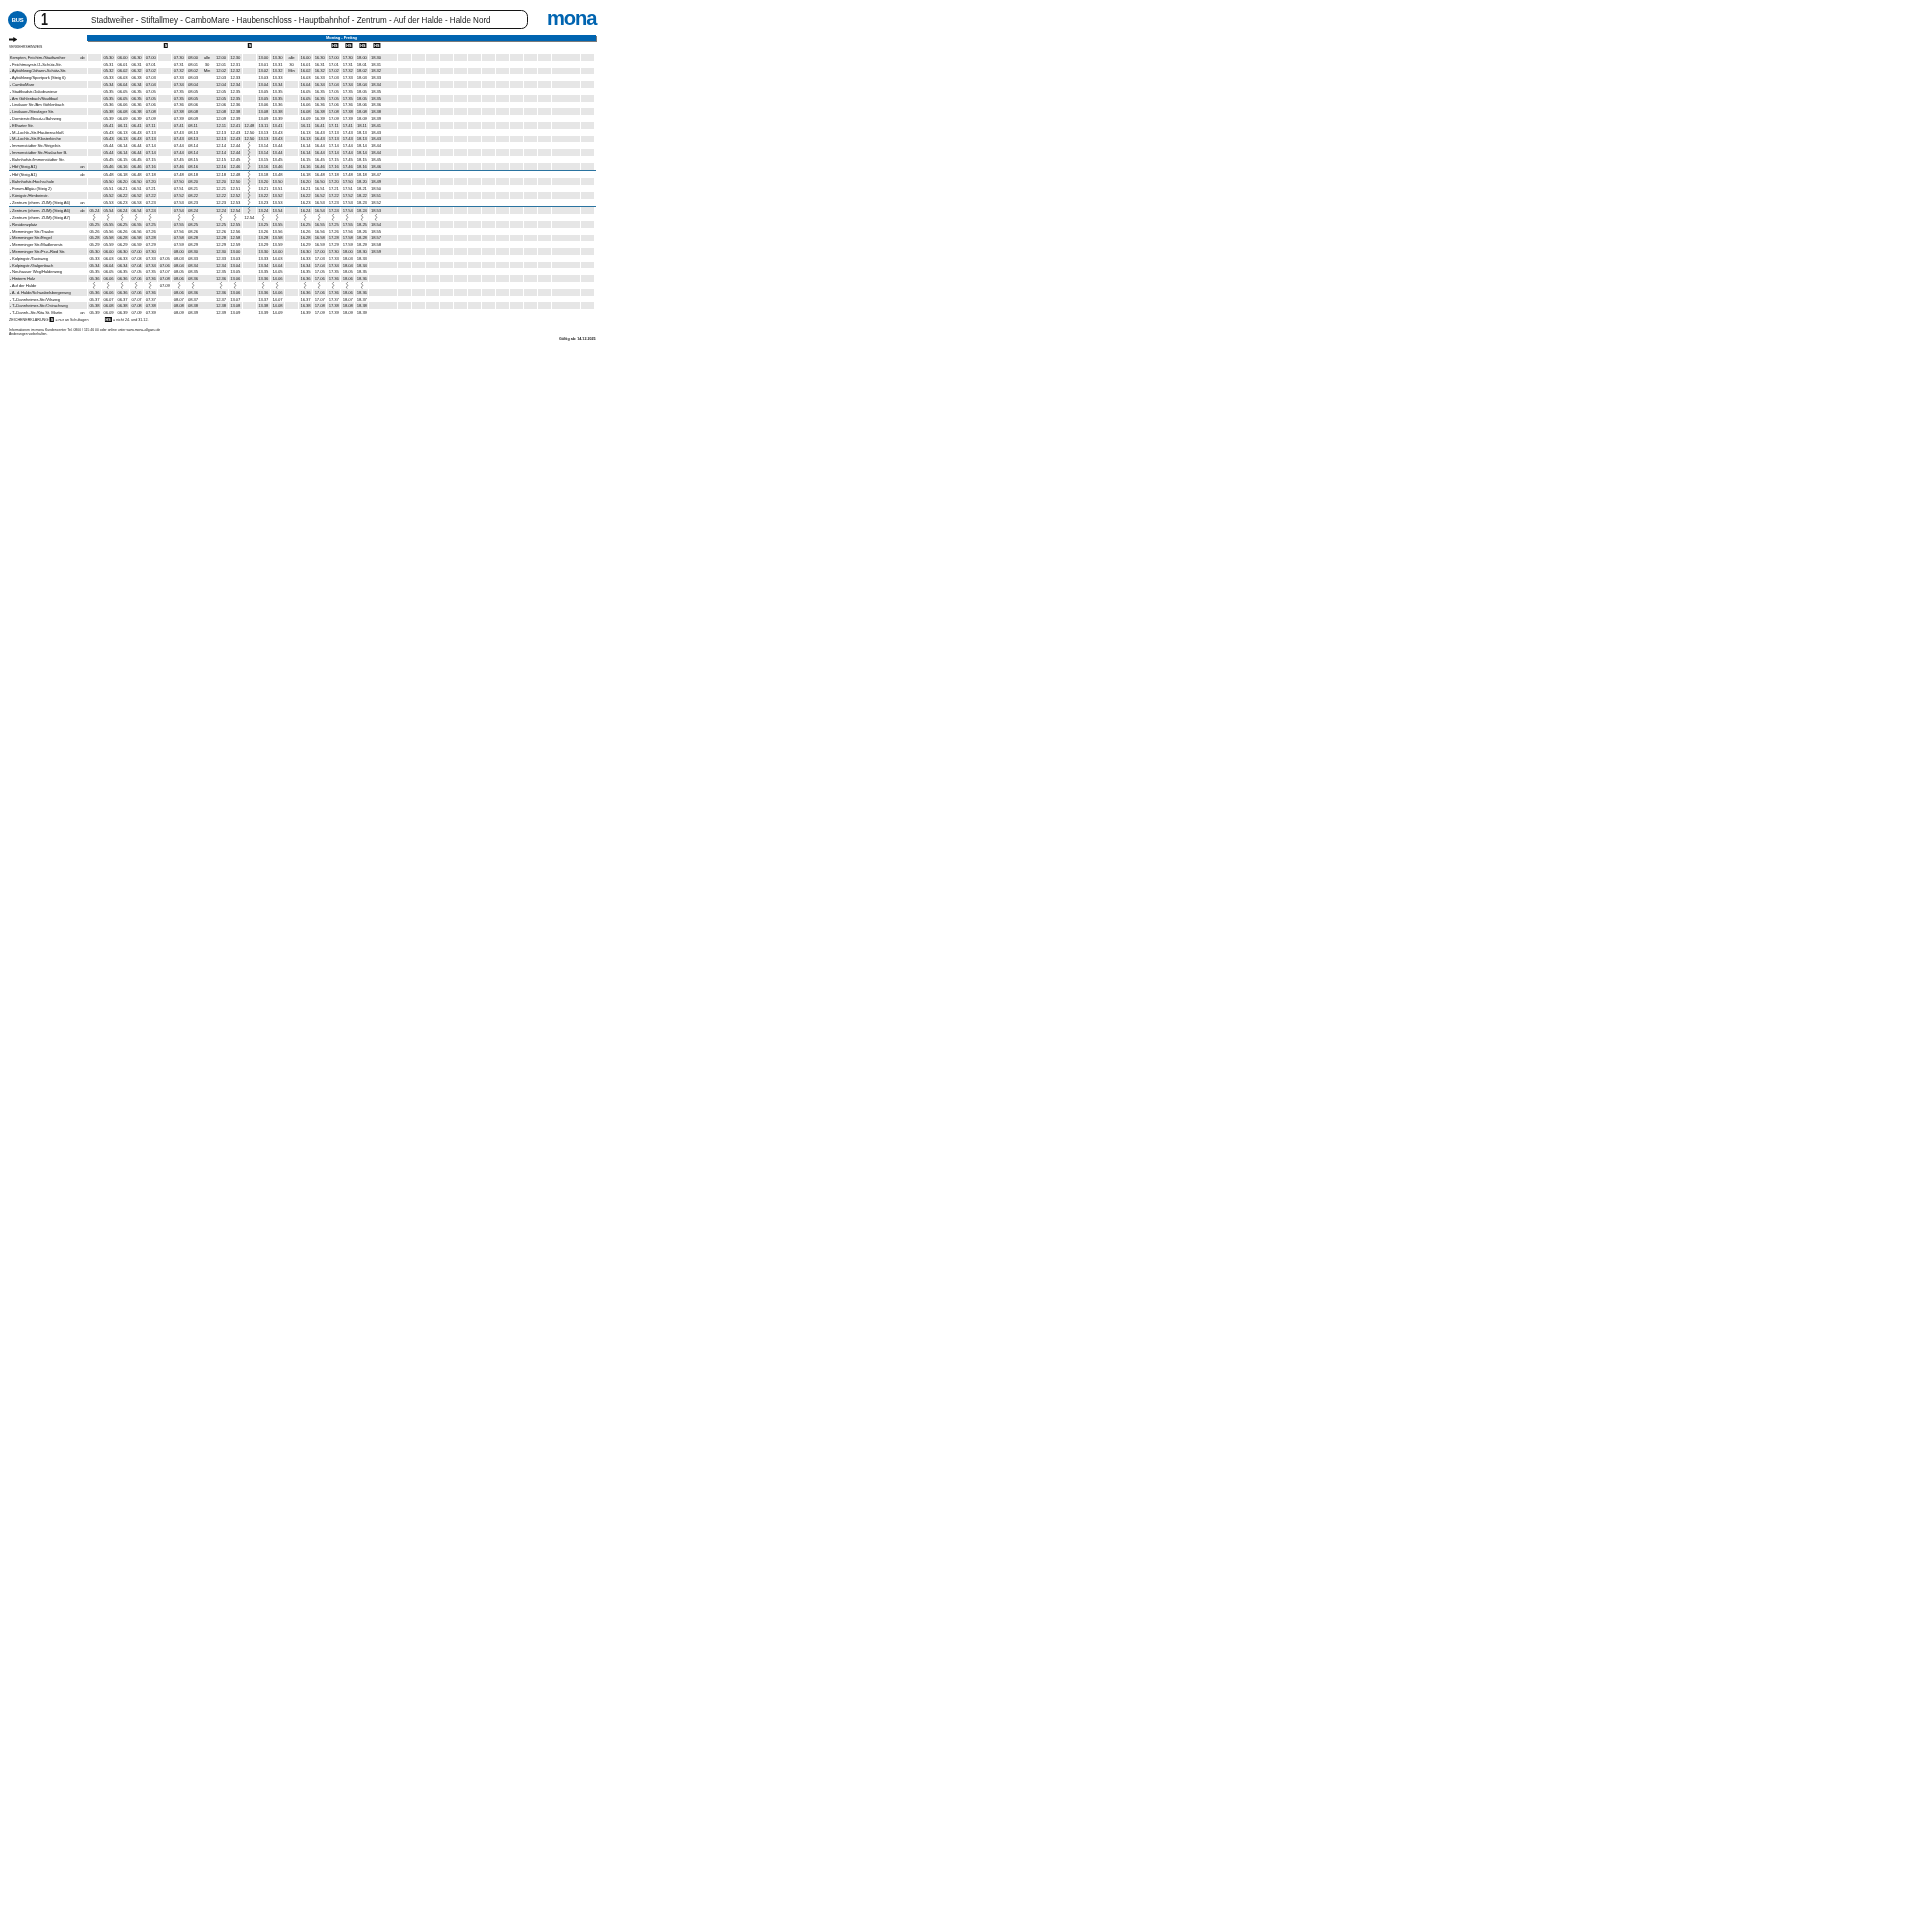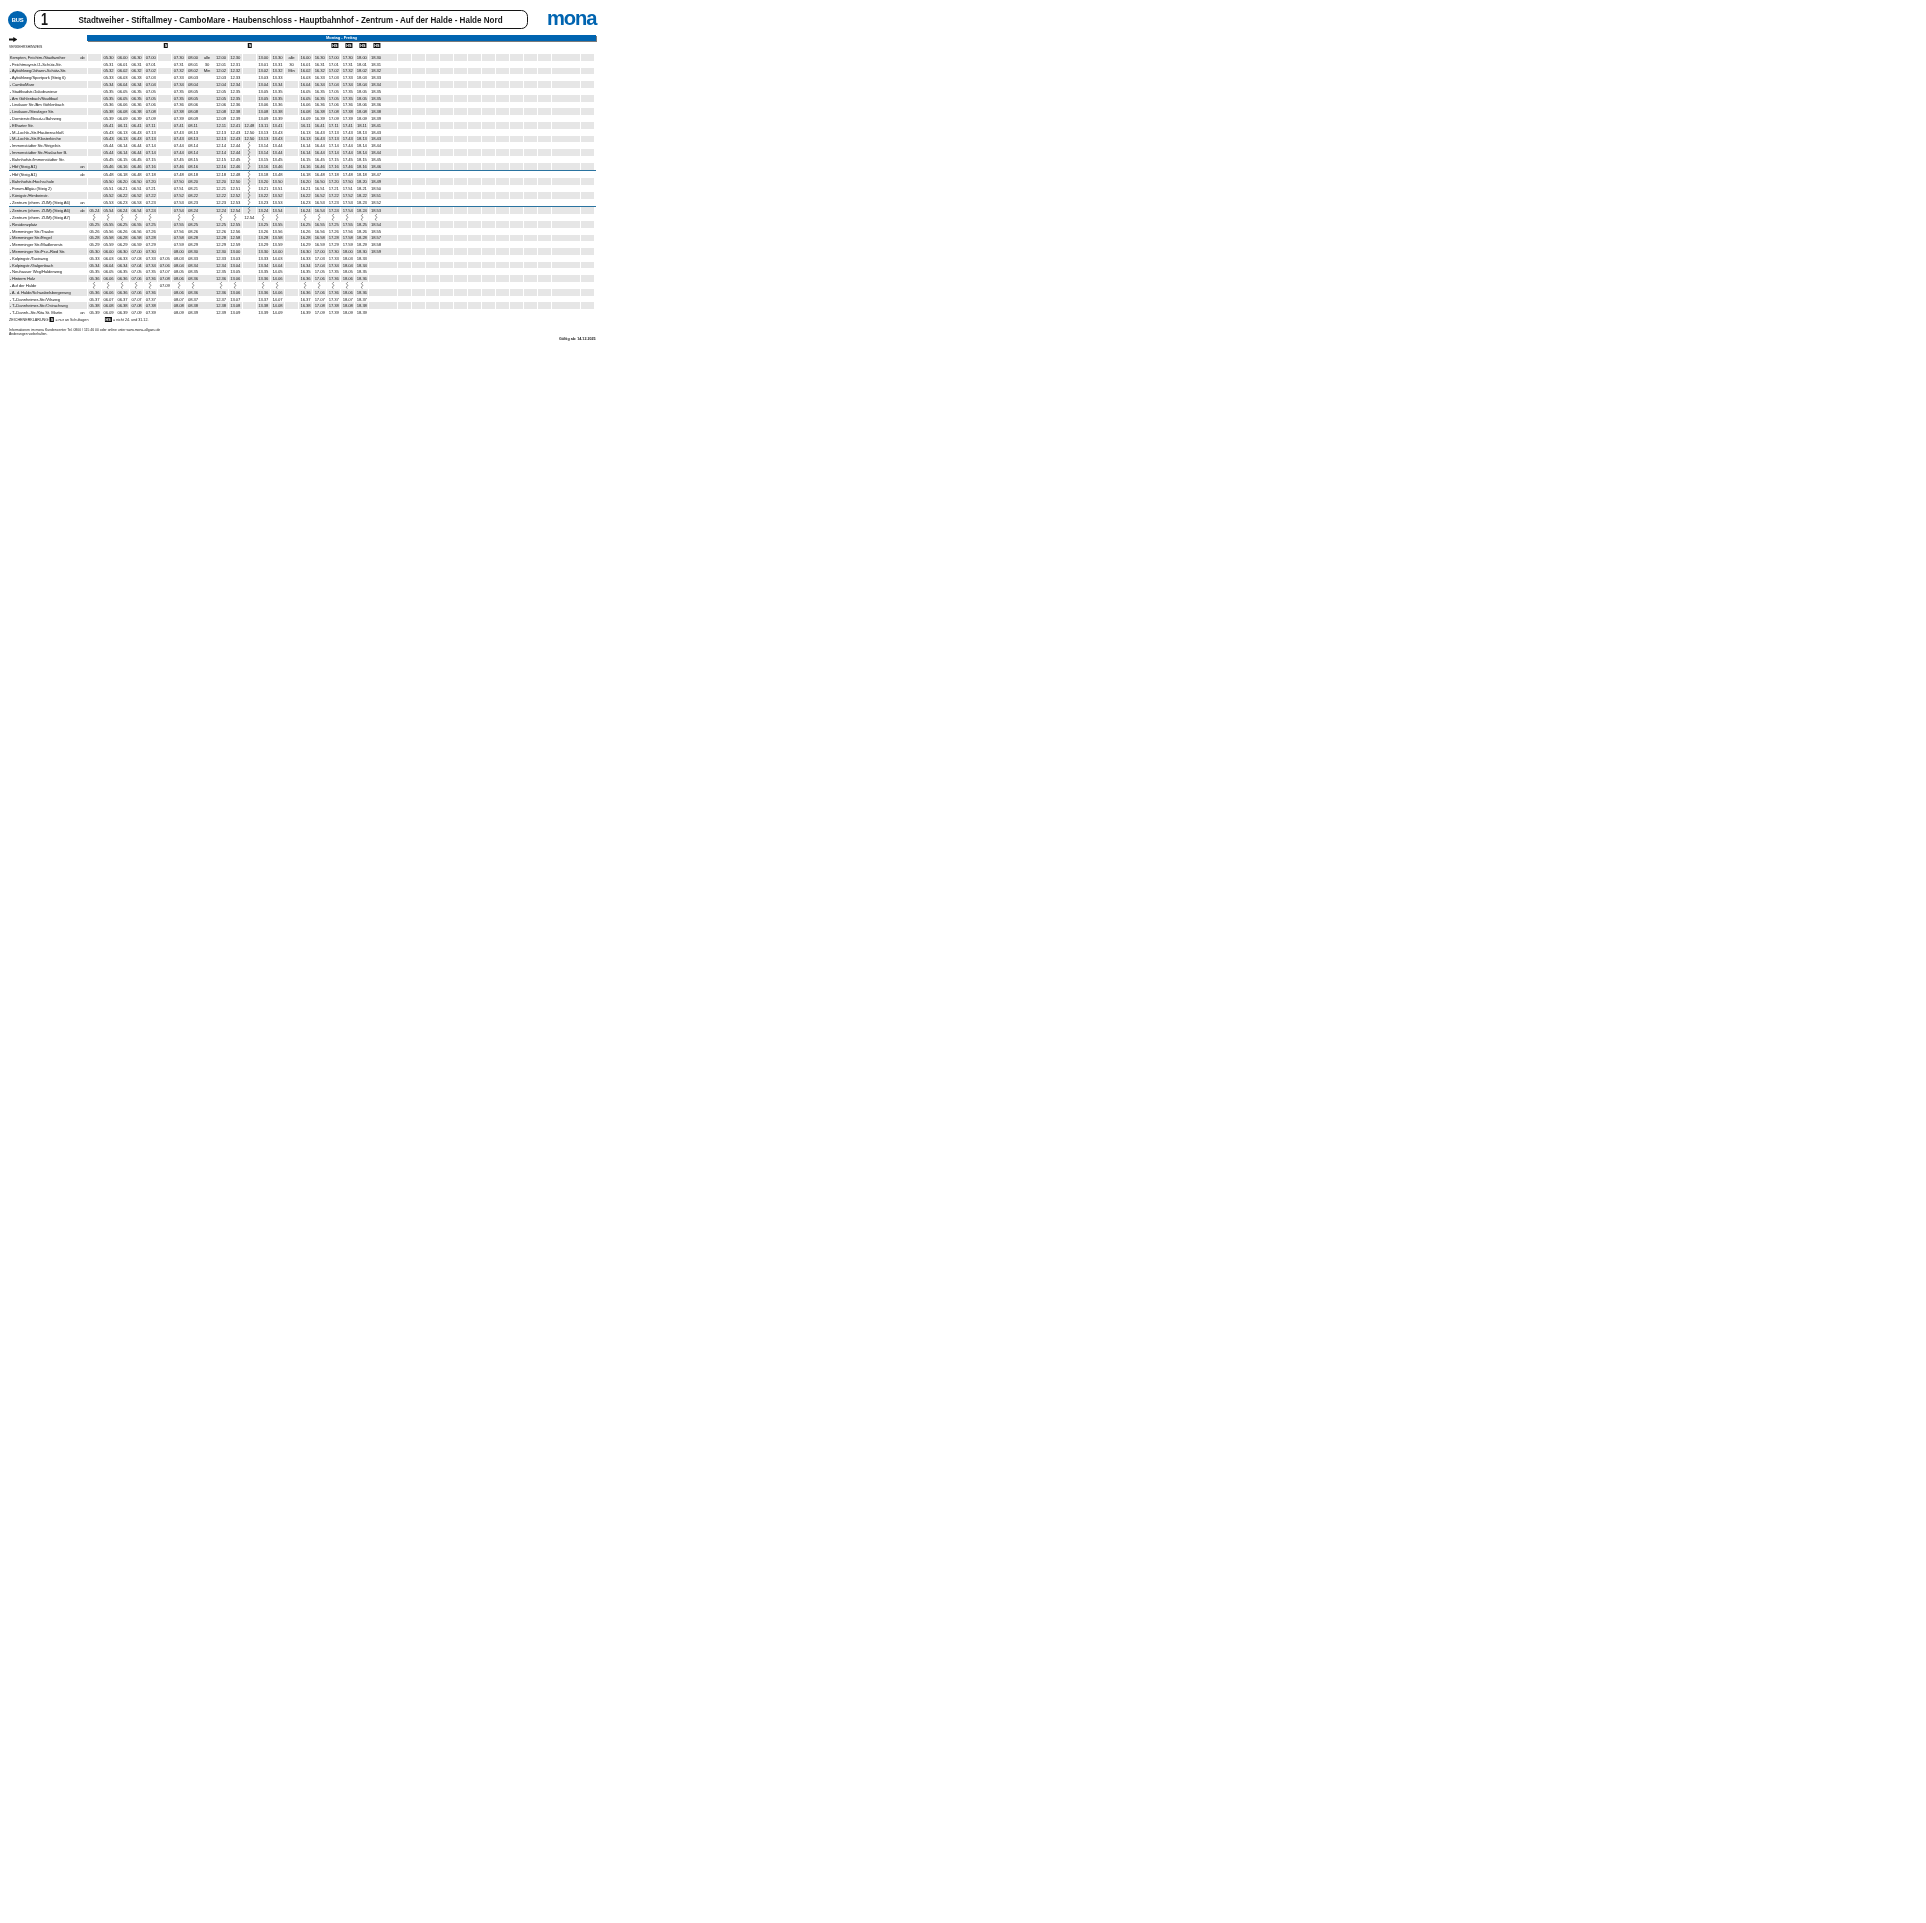--- a/index.html
+++ b/index.html
@@ -8,21 +8,21 @@
 
   
   #bus-badge{position:absolute;left:8px;top:10.8px;width:19px;height:18.5px;border-radius:50%;
              background:var(--brand-blue);display:flex;align-items:center;justify-content:center;}
   #bus-badge span{color:#fff;font-weight:bold;font-size:5.8px;letter-spacing:-0.2px;}
   #route-box{position:absolute;left:34px;top:9.6px;width:494px;height:19px;box-sizing:border-box;
              border:1.2px solid #141414;border-radius:6.5px;background:#fff;}
   #route-number{position:absolute;left:6.2px;top:0.4px;font-size:16px;font-weight:bold;
                 transform:scaleX(.78);transform-origin:left center;line-height:17.7px;}
   #route-title{position:absolute;left:23px;right:3.9px;top:0;height:100%;display:flex;align-items:center;
-               justify-content:center;font-size:9.6px;font-weight:bold;white-space:nowrap;}
+               justify-content:center;font-size:9.6px;font-weight:normal;white-space:nowrap;}
   #route-title span{transform:scaleX(.84);transform-origin:center;}
   #mona-logo{position:absolute;right:7.7px;top:6.2px;font-size:21px;font-weight:800;
              color:var(--brand-blue);letter-spacing:-1.2px;transform:scaleX(.96);transform-origin:right;}
   #dir-arrow{position:absolute;left:8.9px;top:36px;}
 
   
   #day-band{position:absolute;left:87px;top:35px;width:509px;height:5.8px;background:var(--brand-blue);
             box-shadow:1px 1px 0 var(--shadow-gray);display:flex;align-items:center;justify-content:center;}
   #day-band span{color:#fff;font-size:4px;font-weight:bold;}
 

